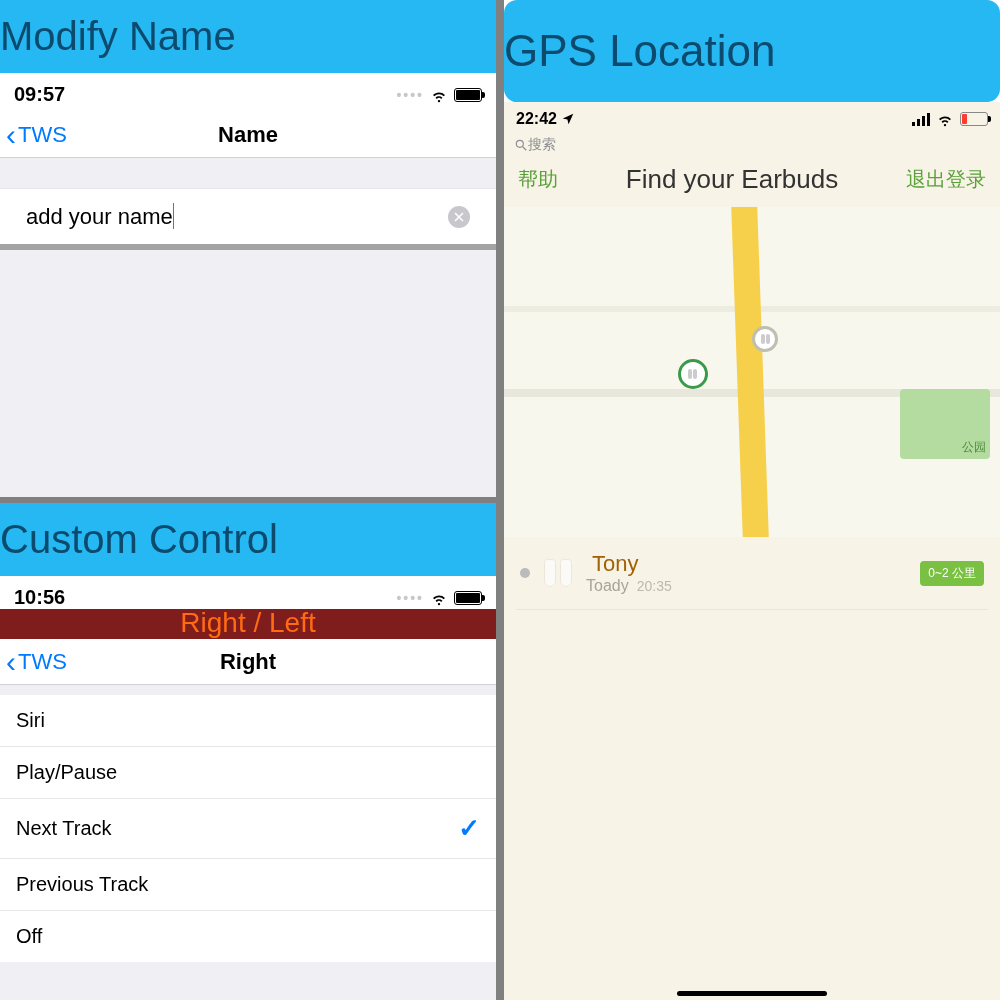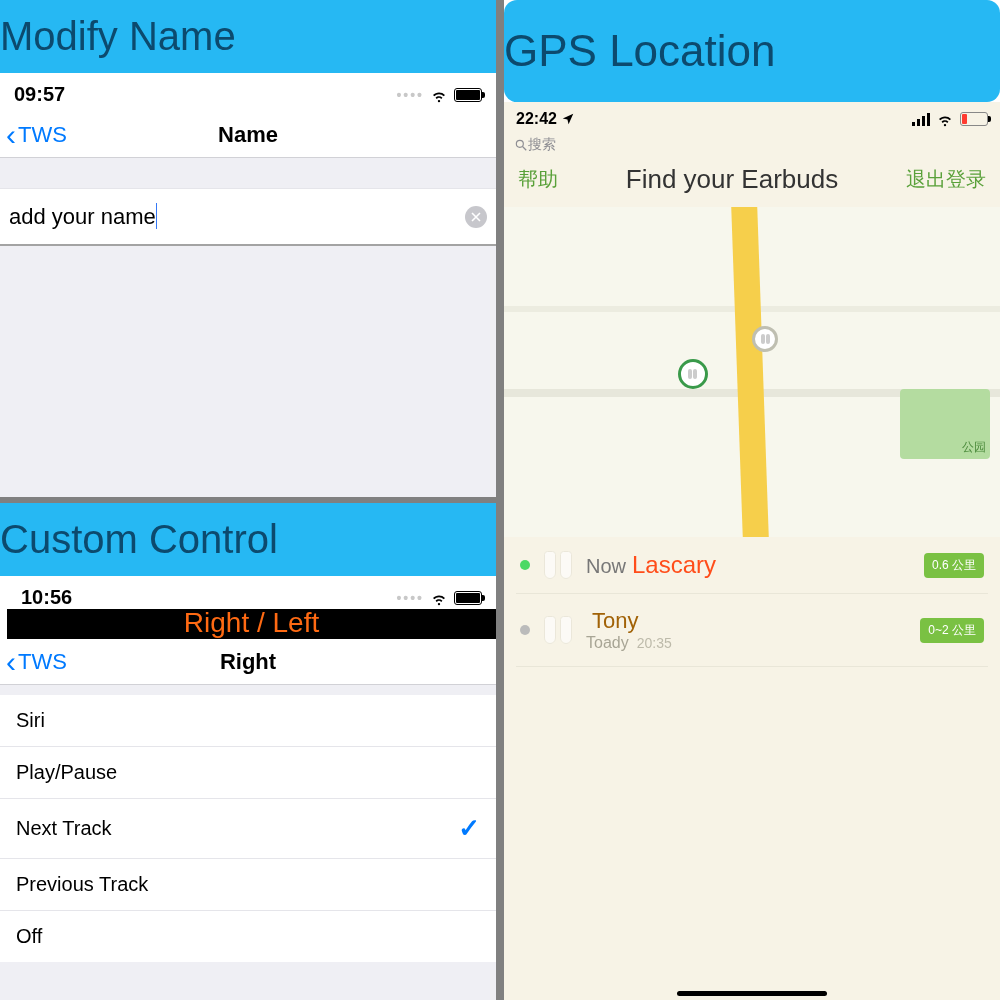--- a/index.html
+++ b/index.html
@@ -73,23 +73,23 @@
     position:absolute; left:0; right:0; text-align:center;
     font-size:22px; font-weight:600;
   }
 
   
   .body-gray { background:#efeff4; flex:1; }
   .input-row{
     margin-top:30px;
     background:#fff;
     border-top:1px solid #e5e5ea;
-    border-bottom:2px solid #a3a3a3;
+    border-bottom:6px solid #a3a3a3;
     display:flex; align-items:center;
-    padding:14px 9px;
+    padding:14px 26px;
     font-size:22px;
   }
   .input-row .textval{ flex:1; }
   .cursor{ display:inline-block; width:1.5px; height:26px; background:#3478f6; vertical-align:-5px;}
   .clear-btn{
     width:22px;height:22px;border-radius:50%;
     background:#c7c7cc;color:#fff;
     display:flex;align-items:center;justify-content:center;
     font-size:14px;
   }
@@ -215,21 +215,21 @@
           <svg width="10" height="10" viewBox="0 0 10 10">
               <path stroke="#fff" stroke-width="1.6" d="M1 1l8 8M9 1l-8 8"></path>
             </svg>
         </span>
       </div>
     </div>
   </div>
 
   <div class="panel panel-left-bottom">
     <div class="banner">Custom Control</div>
-    <div style="background:#000000;margin-left:7px;">
+    <div style="background:#7f1d1d;">
       <div class="status-bar" style="padding-bottom:0;">
         <span>10:56</span>
         <span class="status-icons">
           <span class="dots">••••</span>
           <span class="wifi-icon">
             <svg viewBox="0 0 24 24">
                 <path fill="#000" d="M12 18.5a1.6 1.6 0 100 3.2 1.6 1.6 0 000-3.2zm0-4.9c-1.8 0-3.4.7-4.6 1.9l1.7 1.7a4.1 4.1 0 015.8 0l1.7-1.7A6.5 6.5 0 0012 13.6zm0-4.9c-3.1 0-5.9 1.2-8 3.3l1.7 1.7a9 9 0 0112.6 0l1.7-1.7A11.2 11.2 0 0012 8.7z"></path>
               </svg>
           </span>
           <span class="batt">
@@ -323,31 +323,20 @@
         </div>
         <div class="pin green">
           <span class="earbud-mini">
               <span></span>
               <span></span>
             </span>
         </div>
       </div>
       <div class="dev-list" id="dev-list">
           <div class="dev-row">
-            <span class="dot on"></span>
-            <span class="earbud-ic">
-              <span></span>
-              <span></span>
-            </span>
-            <div class="dev-text">
-              <div class="ln1"><span>Now</span><span class="nm or">Lascary</span></div>
-            </div>
-            <span class="badge">0.6 公里</span>
-          </div>
-          <div class="dev-row">
             <span class="dot"></span>
             <span class="earbud-ic">
               <span></span>
               <span></span>
             </span>
             <div class="dev-text">
               <div class="ln1"><span class="nm" style="color: #a16207; font-size: 22px;">Tony</span></div>
               <div class="ln2"><span>Toady</span><span class="tm">20:35</span></div>
             </div>
             <span class="badge">0~2 公里</span>

